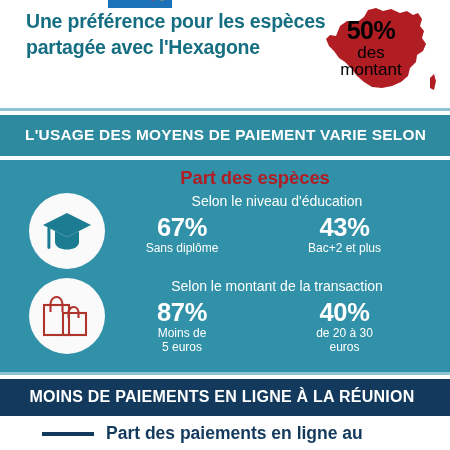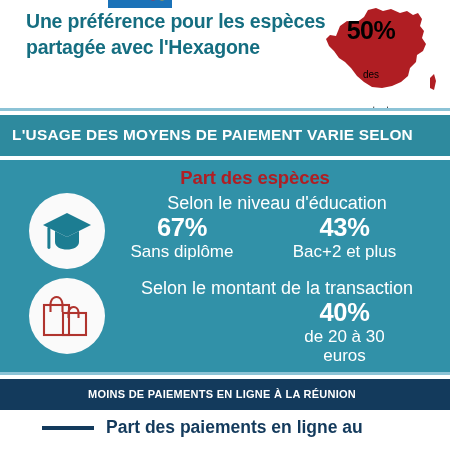--- a/index.html
+++ b/index.html
@@ -57,47 +57,46 @@
     color: #000000;
     line-height: 1.02;
     pointer-events: none;
   }
   .france-pct {
     font-size: 25px;
     font-weight: bold;
     letter-spacing: -0.5px;
   }
   .france-sub {
-    font-size: 10px;
+    font-size: 17px;
     font-weight: normal;
-    margin-top: 26px;
   }
 
   
   .rule-light {
     height: 3px;
     background: #8CC3D6;
     width: 100%;
   }
   .gap-white {
     height: 4px;
     background: #ffffff;
     width: 100%;
   }
 
   
   .banner-teal {
     background: #2E8A9E;
     color: #ffffff;
-    text-align: left;
+    text-align: right;
     font-size: 15.4px;
     font-weight: bold;
     letter-spacing: 0.25px;
     line-height: 1.28;
-    padding: 10px 12px 11px 12px;
+    padding: 10px 24px 11px 12px;
     box-sizing: border-box;
   }
 
   
   .body-teal {
     background: #3191A8;
     position: relative;
     height: 212px;
     box-sizing: border-box;
   }
@@ -127,50 +126,50 @@
     align-items: center;
     justify-content: center;
   }
   .row-label {
     position: absolute;
     left: 108px;
     right: 4px;
     top: 4px;
     text-align: center;
     color: #ffffff;
-    font-size: 18px;
+    font-size: 14px;
   }
   .pair {
     position: absolute;
     top: 25px;
     text-align: center;
   }
   .pair.left  { left: 108px;  width: 148px; }
   .pair.right { left: 262px;  width: 165px; }
   .pct {
     font-size: 25.5px;
     font-weight: bold;
     line-height: 1.08;
     letter-spacing: -0.4px;
   }
   .pct.white { color: #ffffff; }
   .pct.red   { color: #ffffff; }
   .cap {
     color: #ffffff;
-    font-size: 17px;
+    font-size: 12px;
     line-height: 1.12;
     margin-top: 1px;
   }
 
   
   .banner-navy {
     background: #133A5C;
     color: #ffffff;
     text-align: center;
-    font-size: 11px;
+    font-size: 16px;
     font-weight: bold;
     letter-spacing: 0.25px;
     padding: 9px 10px 10px 4px;
     box-sizing: border-box;
   }
 
   
   .bottom {
     background: #ffffff;
     position: relative;
@@ -272,20 +271,25 @@
           <rect x="4" y="13" width="25" height="30"></rect>
           <path d="M 10.5,13 C 10.5,5 16.5,5 16.5,5 C 22.5,5 22.5,13 22.5,13"></path>
           <path d="M 10.5,13 L 10.5,20 M 22.5,13 L 22.5,20"></path>
           <rect x="23" y="21" width="23" height="22"></rect>
           <path d="M 28.5,21 C 28.5,15 33.5,15 33.5,15 C 38.5,15 38.5,21 38.5,21"></path>
           <path d="M 28.5,21 L 28.5,26 M 38.5,21 L 38.5,26"></path>
         </g>
       </svg>
     </div>
     <div class="row-label">Selon le montant de la transaction</div>
+    <div class="pair left">
+      <div class="pct white">87%</div>
+      <div class="cap" style="white-space:pre-line">Moins de
+5 euros</div>
+    </div>
     <div class="pair right">
       <div class="pct red">40%</div>
       <div class="cap" style="white-space:pre-line">de 20 à 30
 euros</div>
     </div>
   </div>
 </div>
 
 <div class="rule-light"></div>
 <div class="gap-white"></div>

